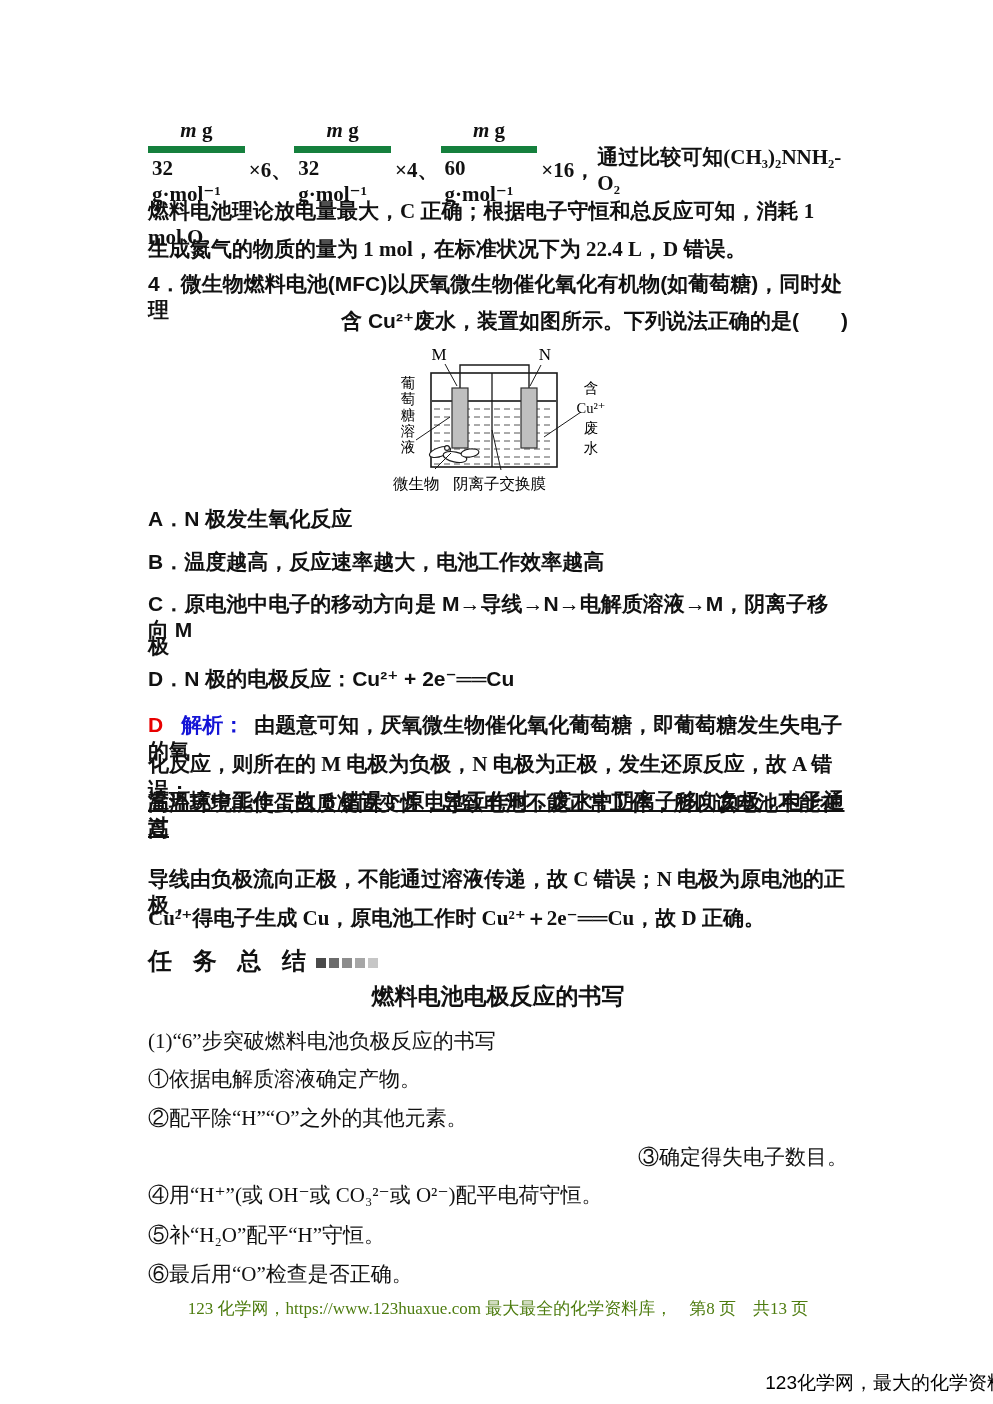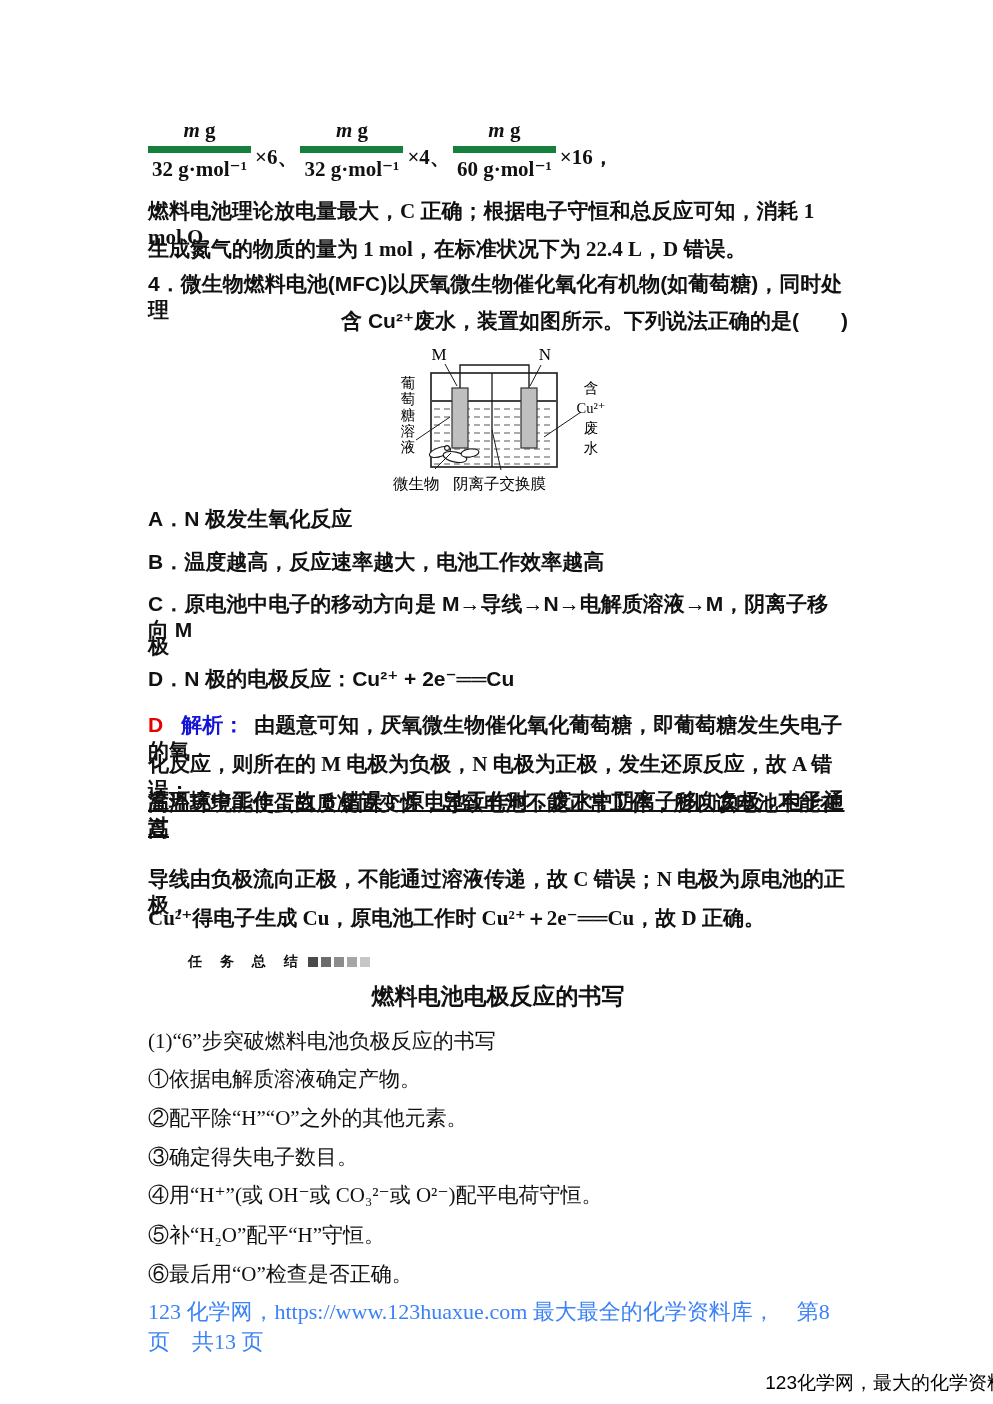--- a/index.html
+++ b/index.html
@@ -18,21 +18,21 @@
   .mult{margin:0 2px;align-self:center;padding-top:14px;}
   .tail{align-self:center;padding-top:14px;}
   
   .ans-letter{color:#e80000;font-weight:700;font-family:"Liberation Sans",sans-serif;margin-right:18px;}
   .ans-tag{color:#1414d6;font-weight:700;margin-right:10px;}
   
   .sq{display:inline-block;width:10px;height:10px;margin-left:3px;vertical-align:middle;}
   .sq1{background:#4a4a4a;} .sq2{background:#6b6b6b;} .sq3{background:#8c8c8c;} .sq4{background:#a6a6a6;} .sq5{background:#c6c6c6;}
   .summary-label{letter-spacing:7px;}
   .heading{text-align:center;font-size:23px;}
-  .footer{text-align:left;font-size:22px;font-weight:400;color:#3b82f6;}
+  .footer{text-align:center;font-size:17px;font-weight:400;color:#4d7c0f;}
   .watermark{position:absolute;right:8px;top:1370px;font-size:19px;color:#000000;
              font-family:"Liberation Sans",sans-serif;font-weight:400;margin-left:26px;}
   svg text{font-family:"Liberation Serif","DejaVu Serif",serif;}
 </style>
 </head>
 <body>
 
 <div class="page">
 
   <div class="abs frac-row" style="top:118px;">
@@ -44,20 +44,21 @@
     <span class="frac">
       <span class="num"><span class="var">m</span><span> g</span></span>
       <span class="den">32 g·mol⁻¹</span>
     </span>
     <span class="mult">×4、</span>
     <span class="frac">
       <span class="num"><span class="var">m</span><span> g</span></span>
       <span class="den">60 g·mol⁻¹</span>
     </span>
     <span class="mult">×16，</span>
+    <span class="tail kai">通过比较可知(CH₃)₂NNH₂-O₂</span>
   </div>
 
   <div class="abs kai" style="top:198px;">燃料电池理论放电量最大，C 正确；根据电子守恒和总反应可知，消耗 1 mol O₂</div>
   <div class="abs kai" style="top:236px;">生成氮气的物质的量为 1 mol，在标准状况下为 22.4 L，D 错误。</div>
 
   <div class="abs hei" style="top:271px;">4．微生物燃料电池(MFC)以厌氧微生物催化氧化有机物(如葡萄糖)，同时处理</div>
   <div class="abs hei" style="top:308px;text-align:right;">含 Cu²⁺废水，装置如图所示。下列说法正确的是(　　)</div>
 
   <svg style="position:absolute;left:383px;top:340px;" width="242" height="158" viewBox="0 0 242 158">
 
@@ -124,29 +125,29 @@
 
   <div class="abs kai" style="top:712px;">
     <span class="ans-letter">D</span><span class="ans-tag">解析：</span><span>由题意可知，厌氧微生物催化氧化葡萄糖，即葡萄糖发生失电子的氧</span>
   </div>
   <div class="abs kai" style="top:751px;">化反应，则所在的 M 电极为负极，N 电极为正极，发生还原反应，故 A 错误；</div>
   <div class="abs kai" style="top:790px;">高温环境能使蛋白质凝固变性，导致电池不能正常工作，所以该电池不能在高</div>
   <div class="abs kai" style="top:788px;text-decoration:underline;">温环境中工作，故 B 错误；原电池工作时，废水中阴离子移向负极，电子通过</div>
   <div class="abs kai" style="top:866px;">导线由负极流向正极，不能通过溶液传递，故 C 错误；N 电极为原电池的正极，</div>
   <div class="abs kai" style="top:905px;">Cu²⁺得电子生成 Cu，原电池工作时 Cu²⁺＋2e⁻══Cu，故 D 正确。</div>
 
-  <div class="abs hei" style="top:948px;font-size:14px;margin-left:40px;">
+  <div class="abs hei" style="top:948px;font-size:24px;">
     <span class="summary-label">任 务 总 结</span><span class="sq sq1"></span><span class="sq sq2"></span><span class="sq sq3"></span><span class="sq sq4"></span><span class="sq sq5"></span>
   </div>
   <div class="abs hei heading" style="top:983px;">燃料电池电极反应的书写</div>
 
   <div class="abs song" style="top:1028px;">(1)“6”步突破燃料电池负极反应的书写</div>
   <div class="abs song" style="top:1066px;">①依据电解质溶液确定产物。</div>
   <div class="abs song" style="top:1105px;">②配平除“H”“O”之外的其他元素。</div>
-  <div class="abs song" style="top:1144px;">③确定得失电子数目。</div>
+  <div class="abs song" style="top:1144px;text-align:right;">③确定得失电子数目。</div>
   <div class="abs song" style="top:1182px;">④用“H⁺”(或 OH⁻或 CO₃²⁻或 O²⁻)配平电荷守恒。</div>
   <div class="abs song" style="top:1222px;">⑤补“H₂O”配平“H”守恒。</div>
   <div class="abs song" style="top:1261px;">⑥最后用“O”检查是否正确。</div>
 
   <div class="abs footer" style="top:1297px;">123 化学网，https://www.123huaxue.com 最大最全的化学资料库，　第8 页　共13 页</div>
 
   <div class="watermark">123化学网，最大的化学资料库</div>
 
 </div>
 

